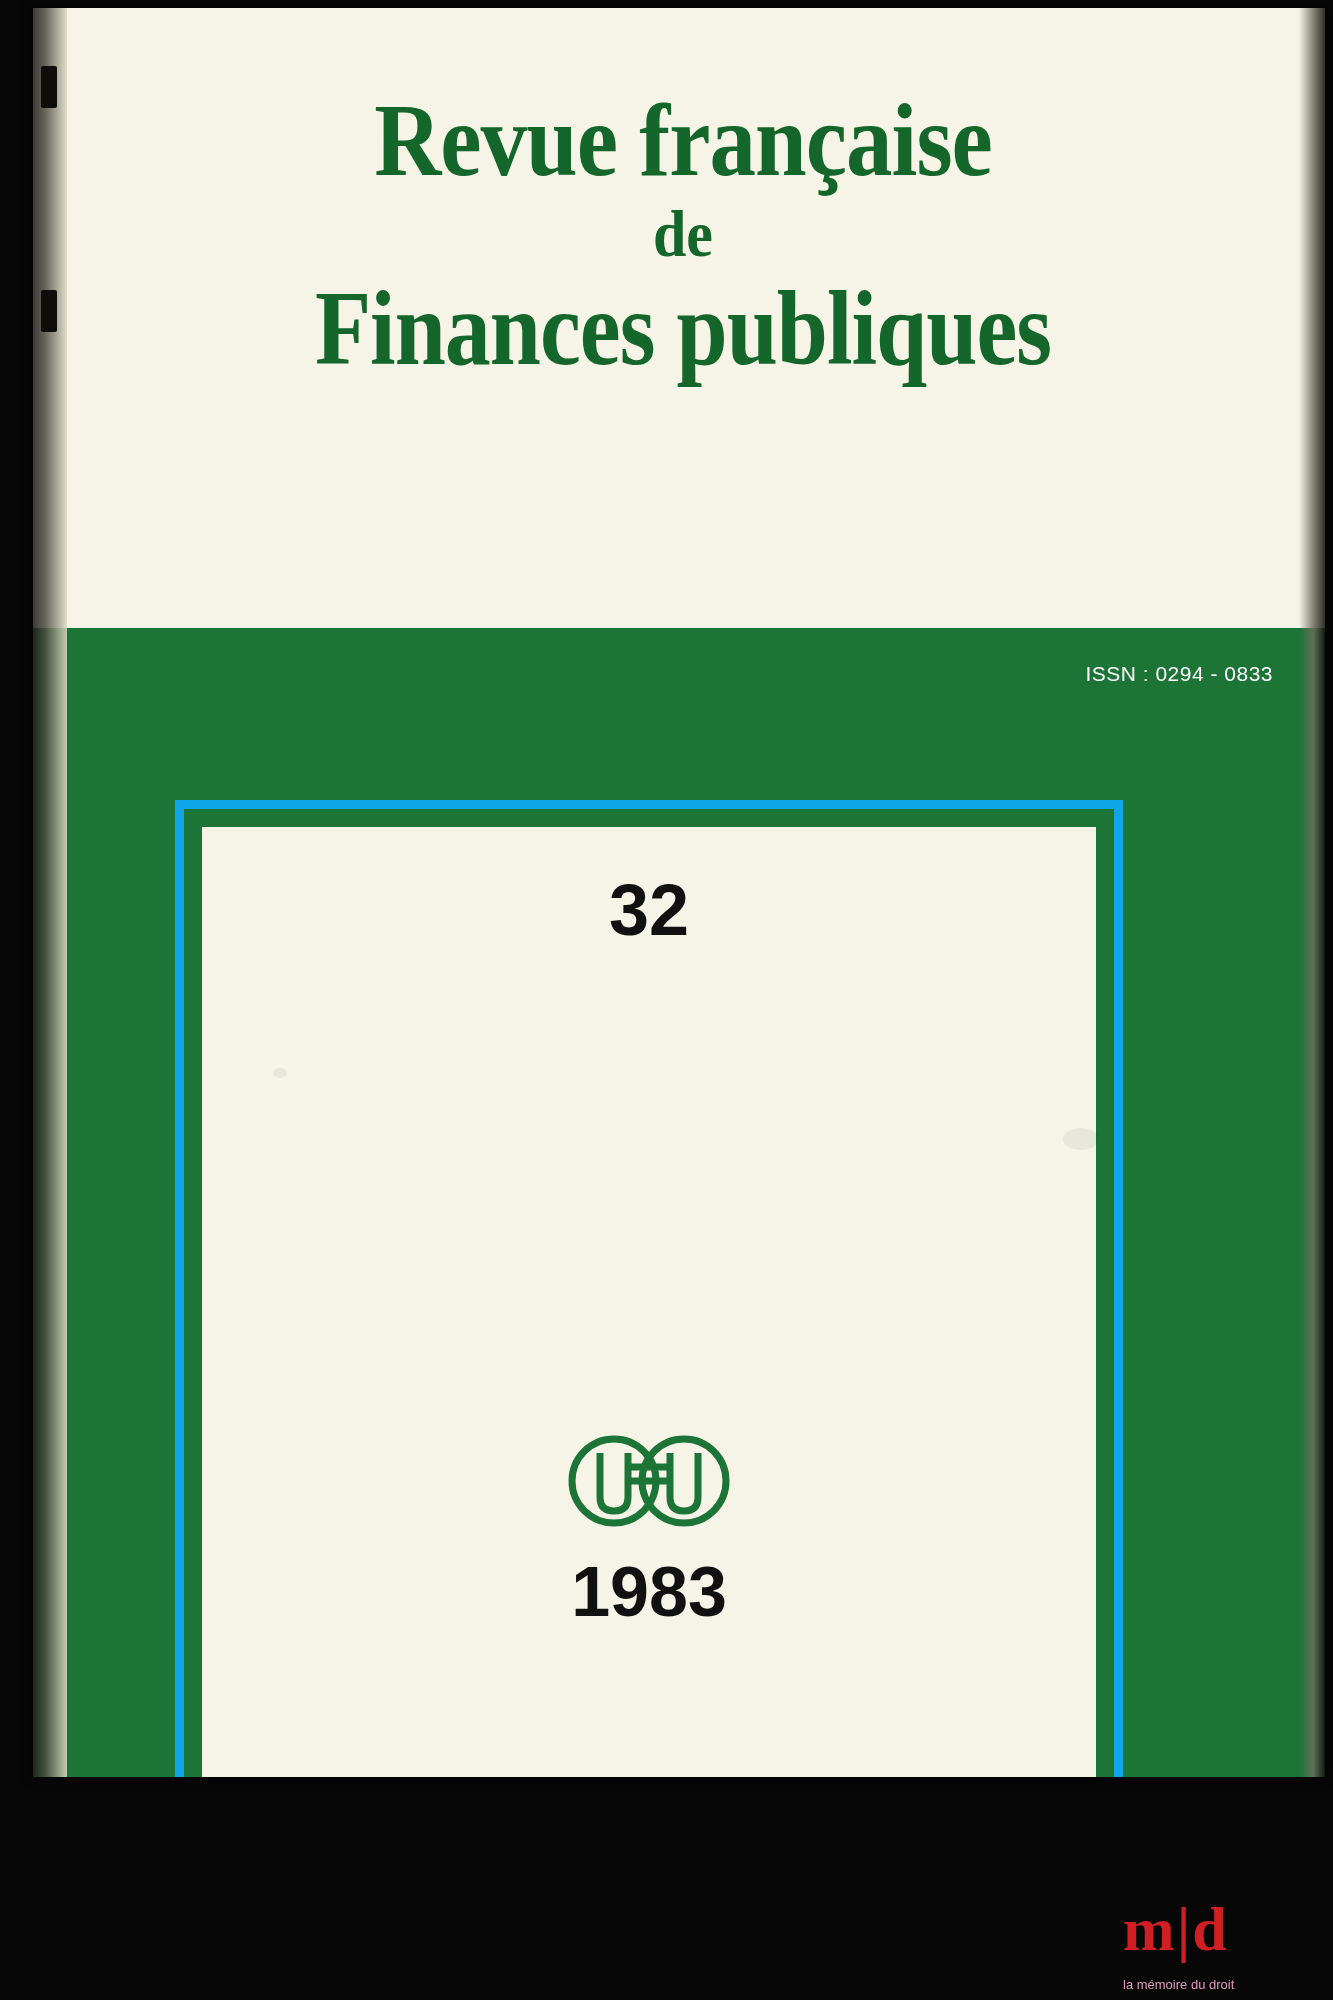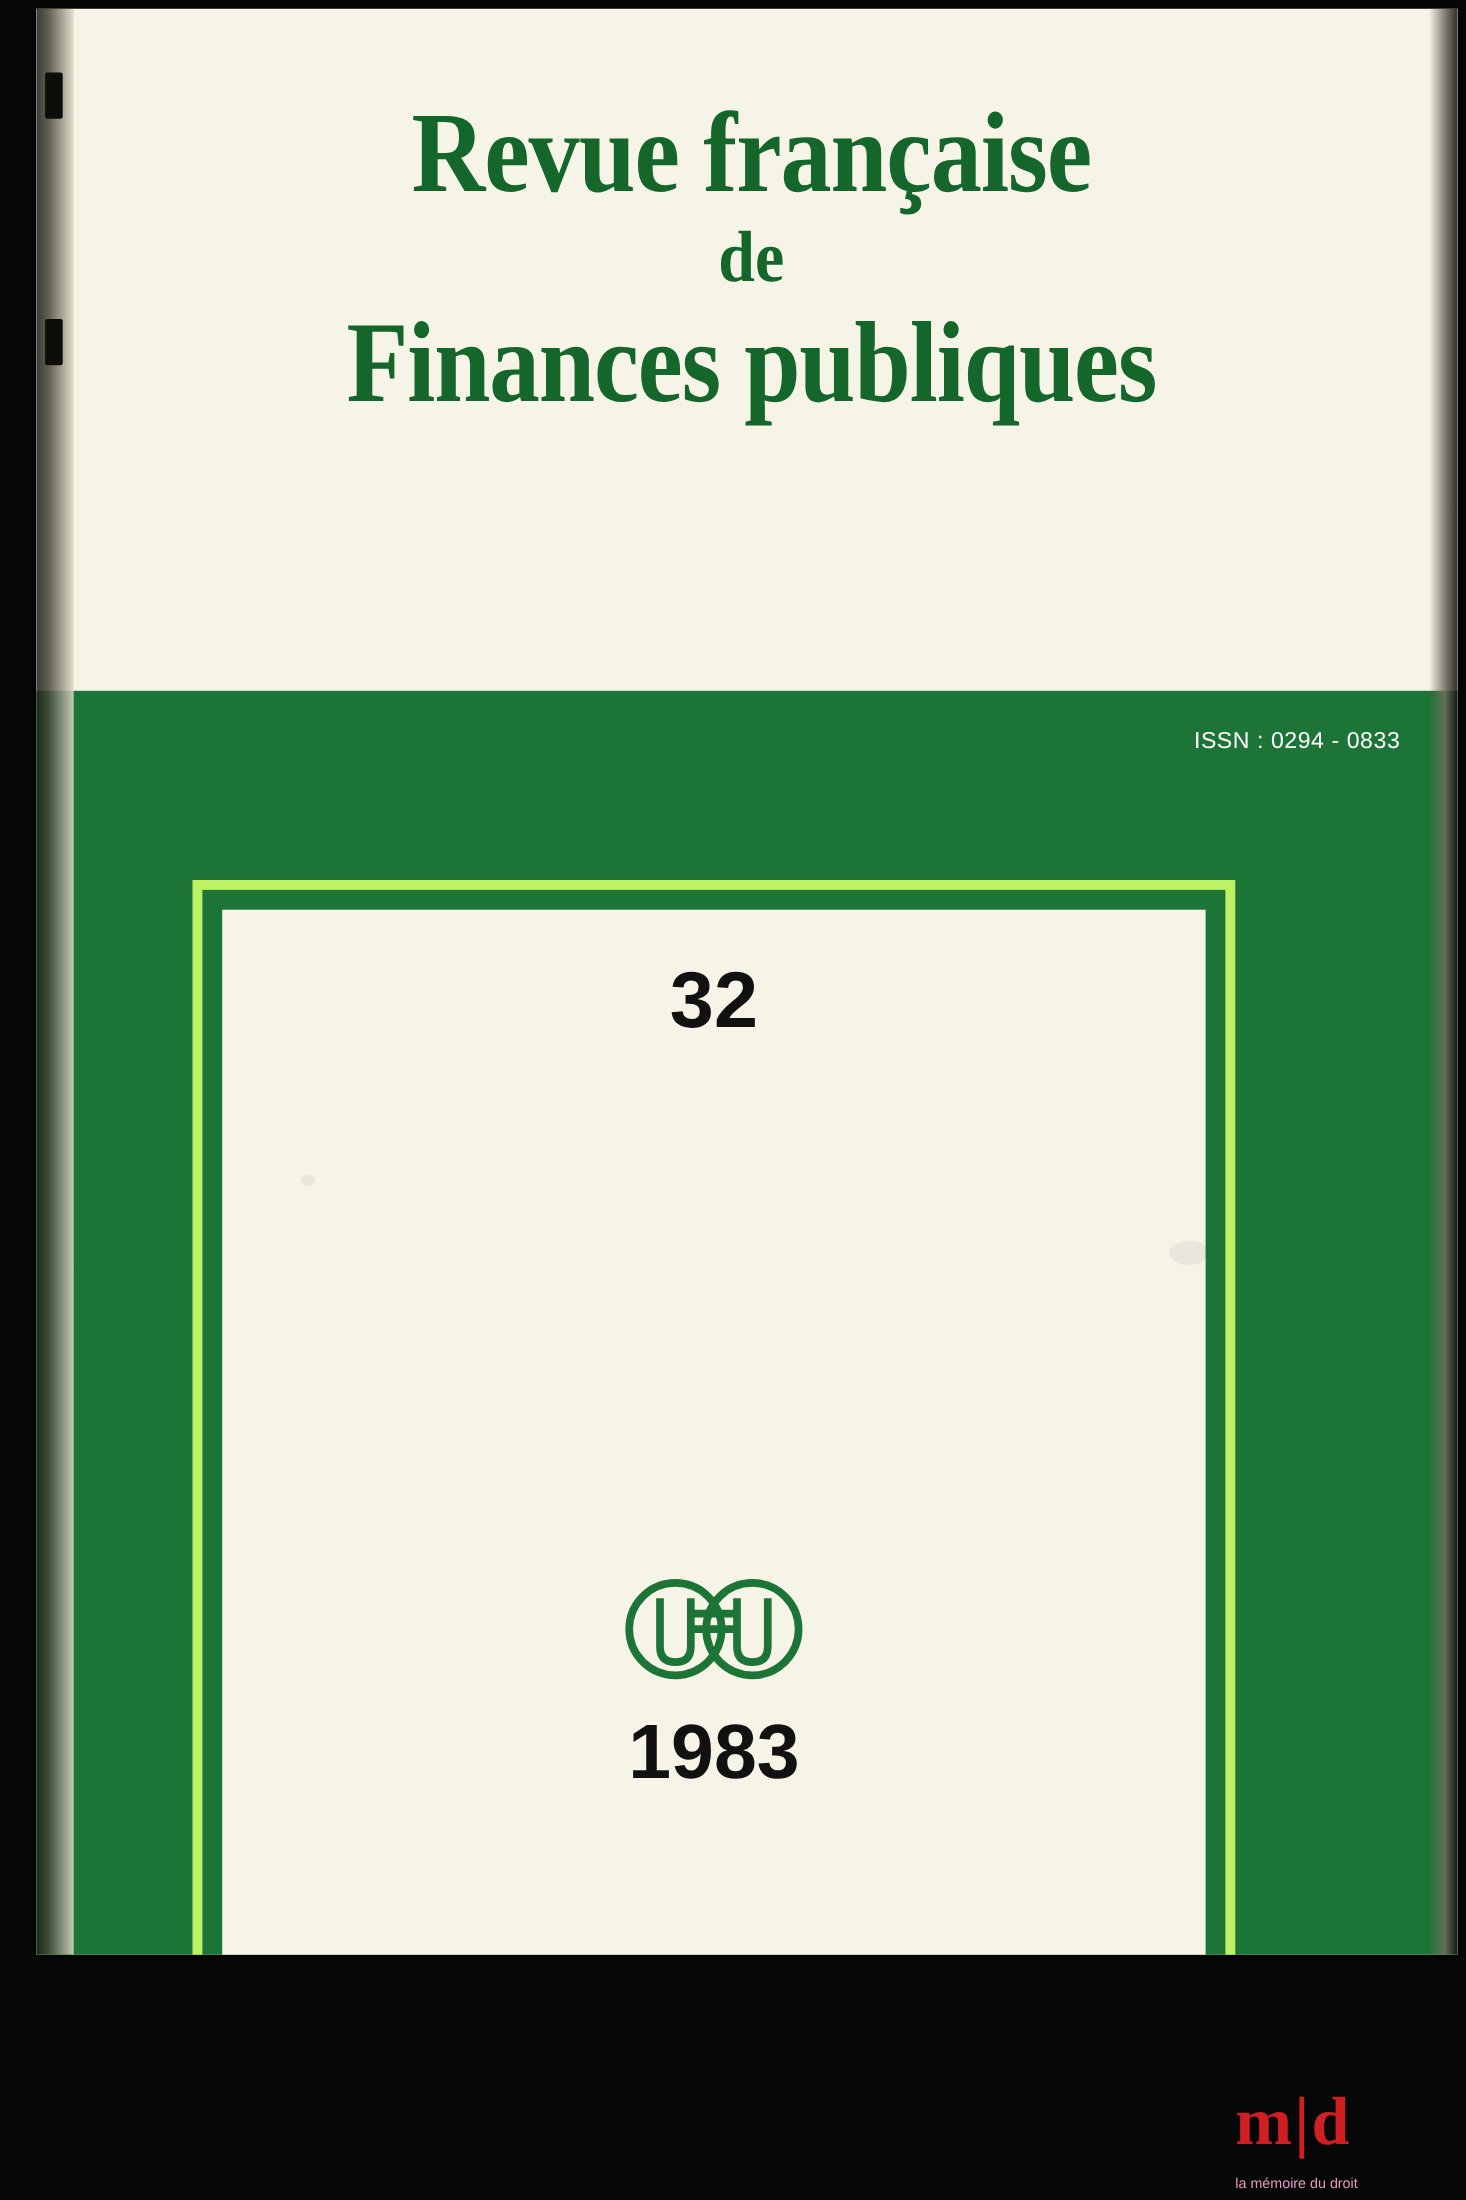--- a/index.html
+++ b/index.html
@@ -135,21 +135,21 @@
     letter-spacing: 0.5px;
   }
 
   
   .panel-outer {
     position: absolute;
     left: 142px;
     top: 172px;
     width: 930px;
     height: 1080px;
-    border: 9px solid #bef264;
+    border: 9px solid #0ea5e9;
     background: transparent;
   }
   .panel-inner {
     position: absolute;
     left: 18px;
     top: 18px;
     right: 18px;
     bottom: 18px;
     background: #f6f4e7;
   }

